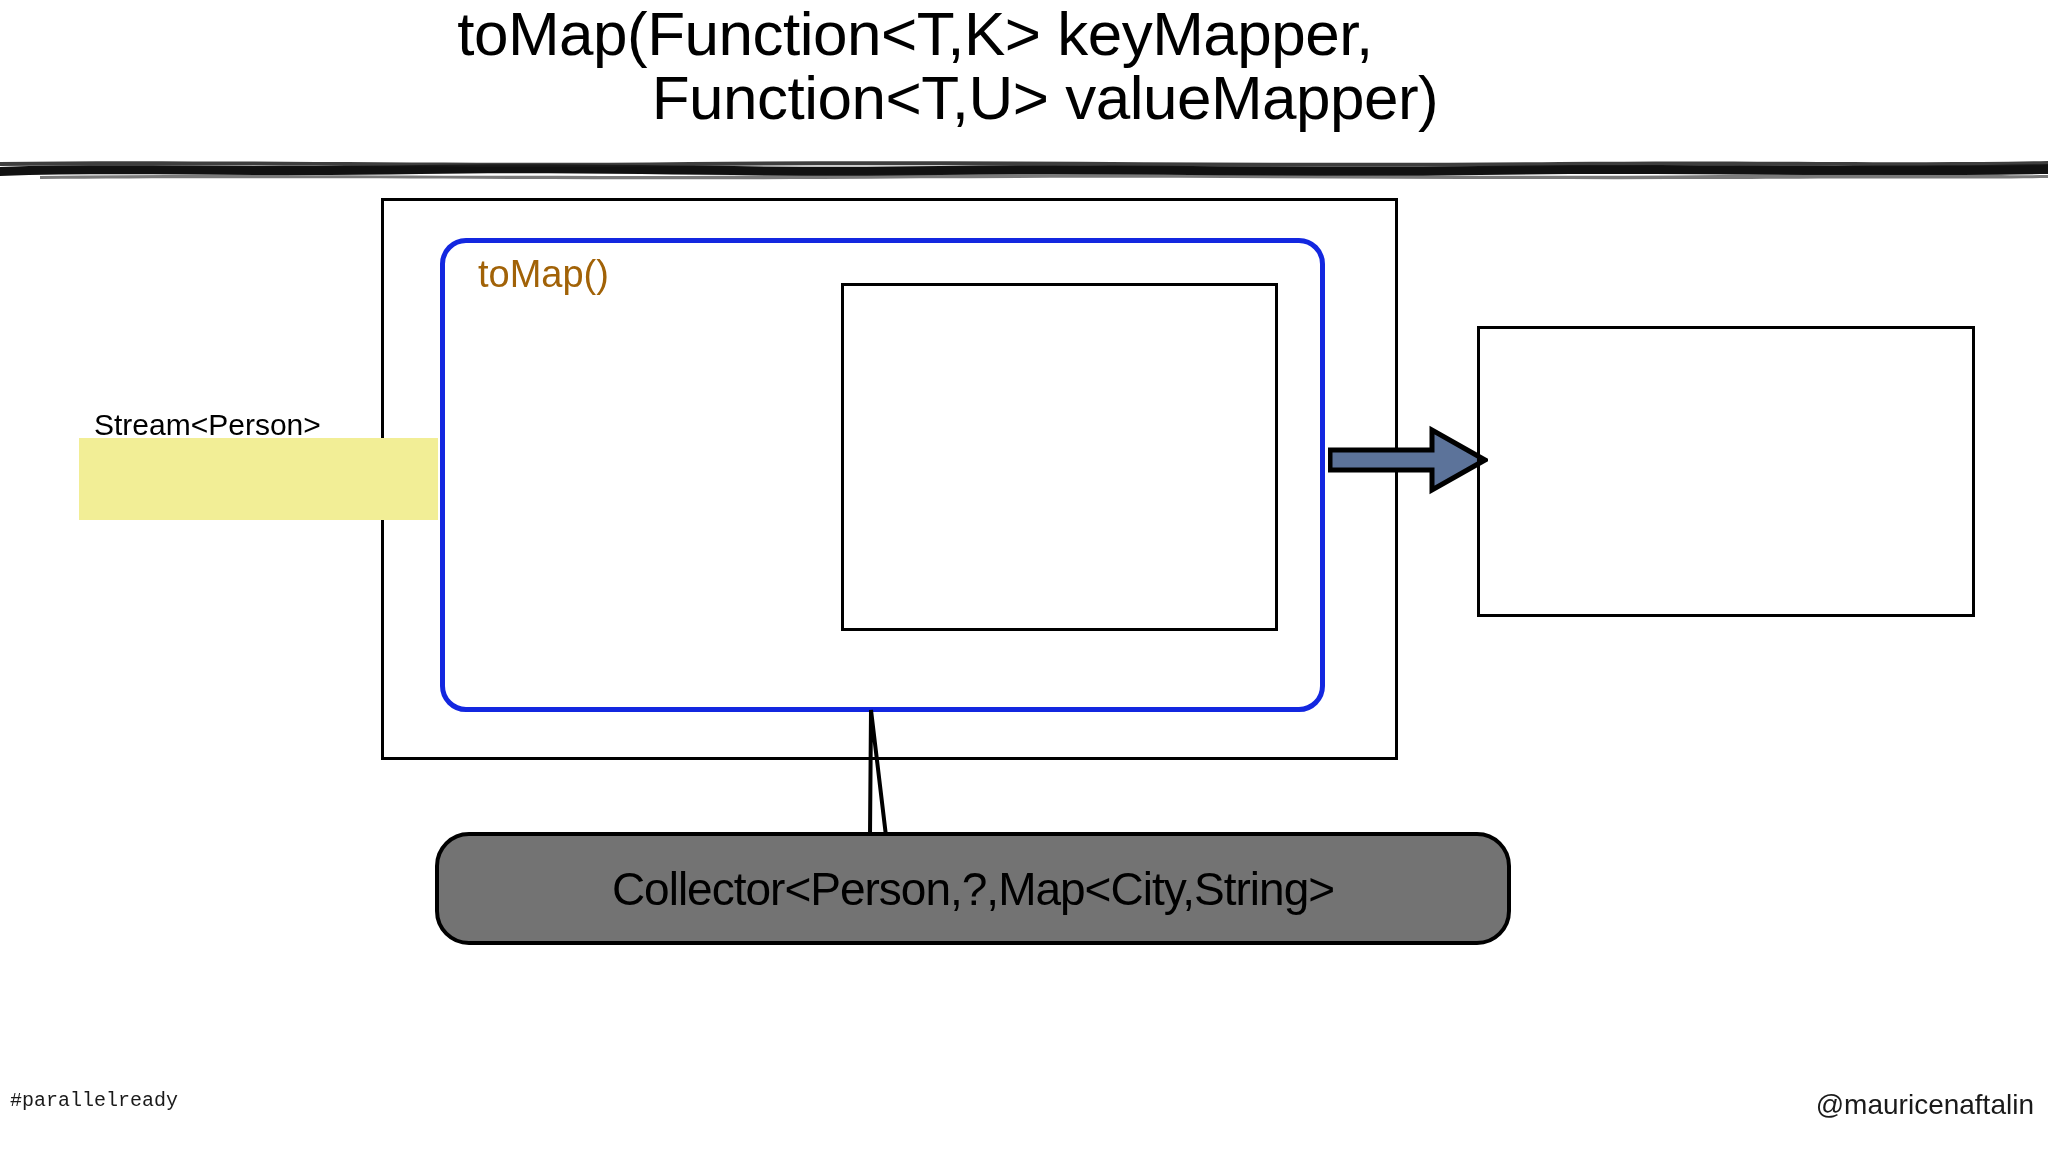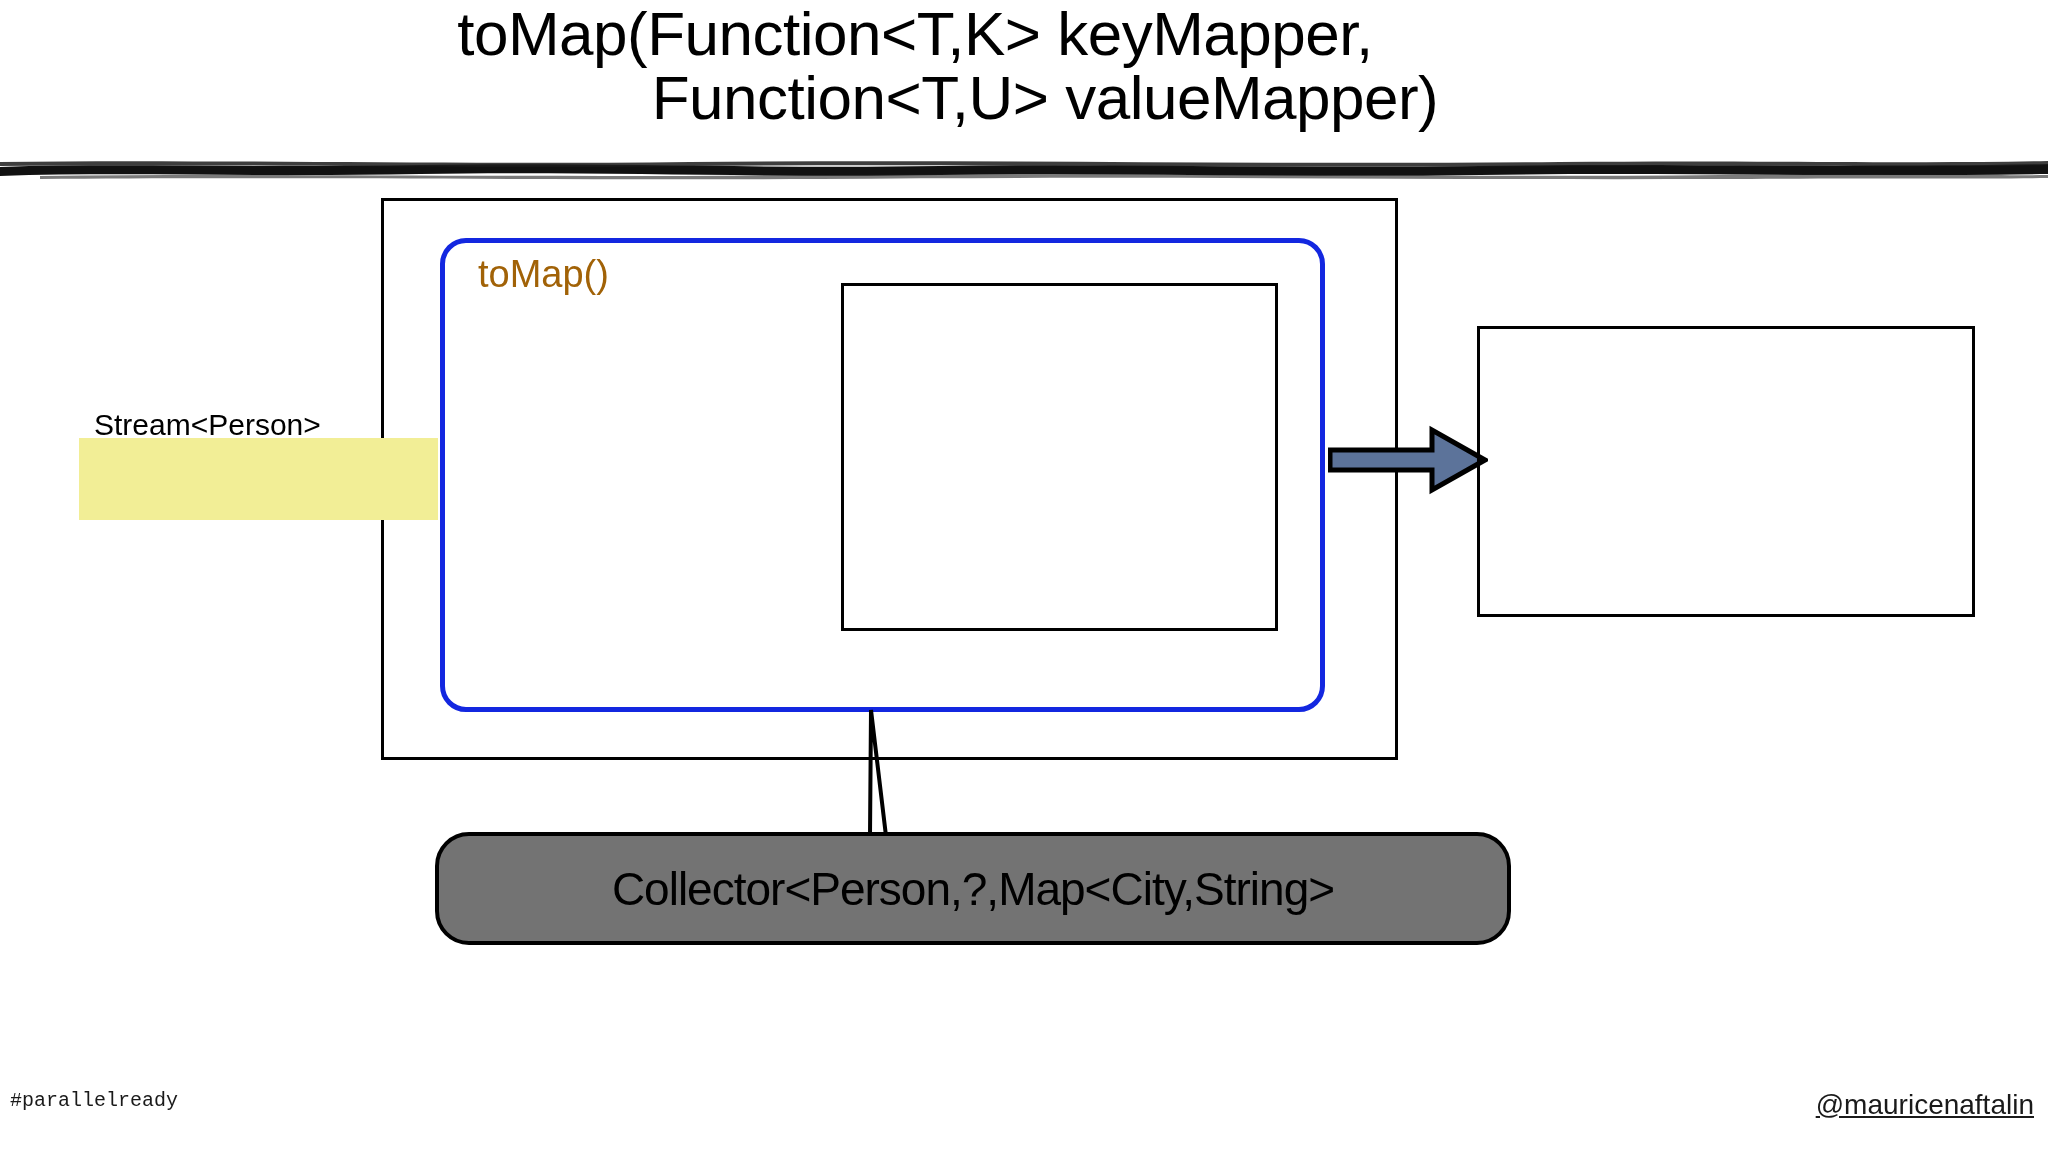--- a/index.html
+++ b/index.html
@@ -188,21 +188,20 @@
     font-size: 20px;
     font-family: Liberation Mono, monospace;
   }
   .footer-right {
     position: absolute;
     right: 14px;
     top: 1089px;
     color: #1a1a1a;
     font-size: 28px;
     font-family: "Liberation Sans", sans-serif;
-    text-decoration: underline;
   }
 </style>
 </head>
 <body>
 
 <div id="slide">
 
   <div class="title-block">
     <span class="title-line1">toMap(Function&lt;T,K&gt; keyMapper,</span>
     <span class="title-line2">Function&lt;T,U&gt; valueMapper)</span>

